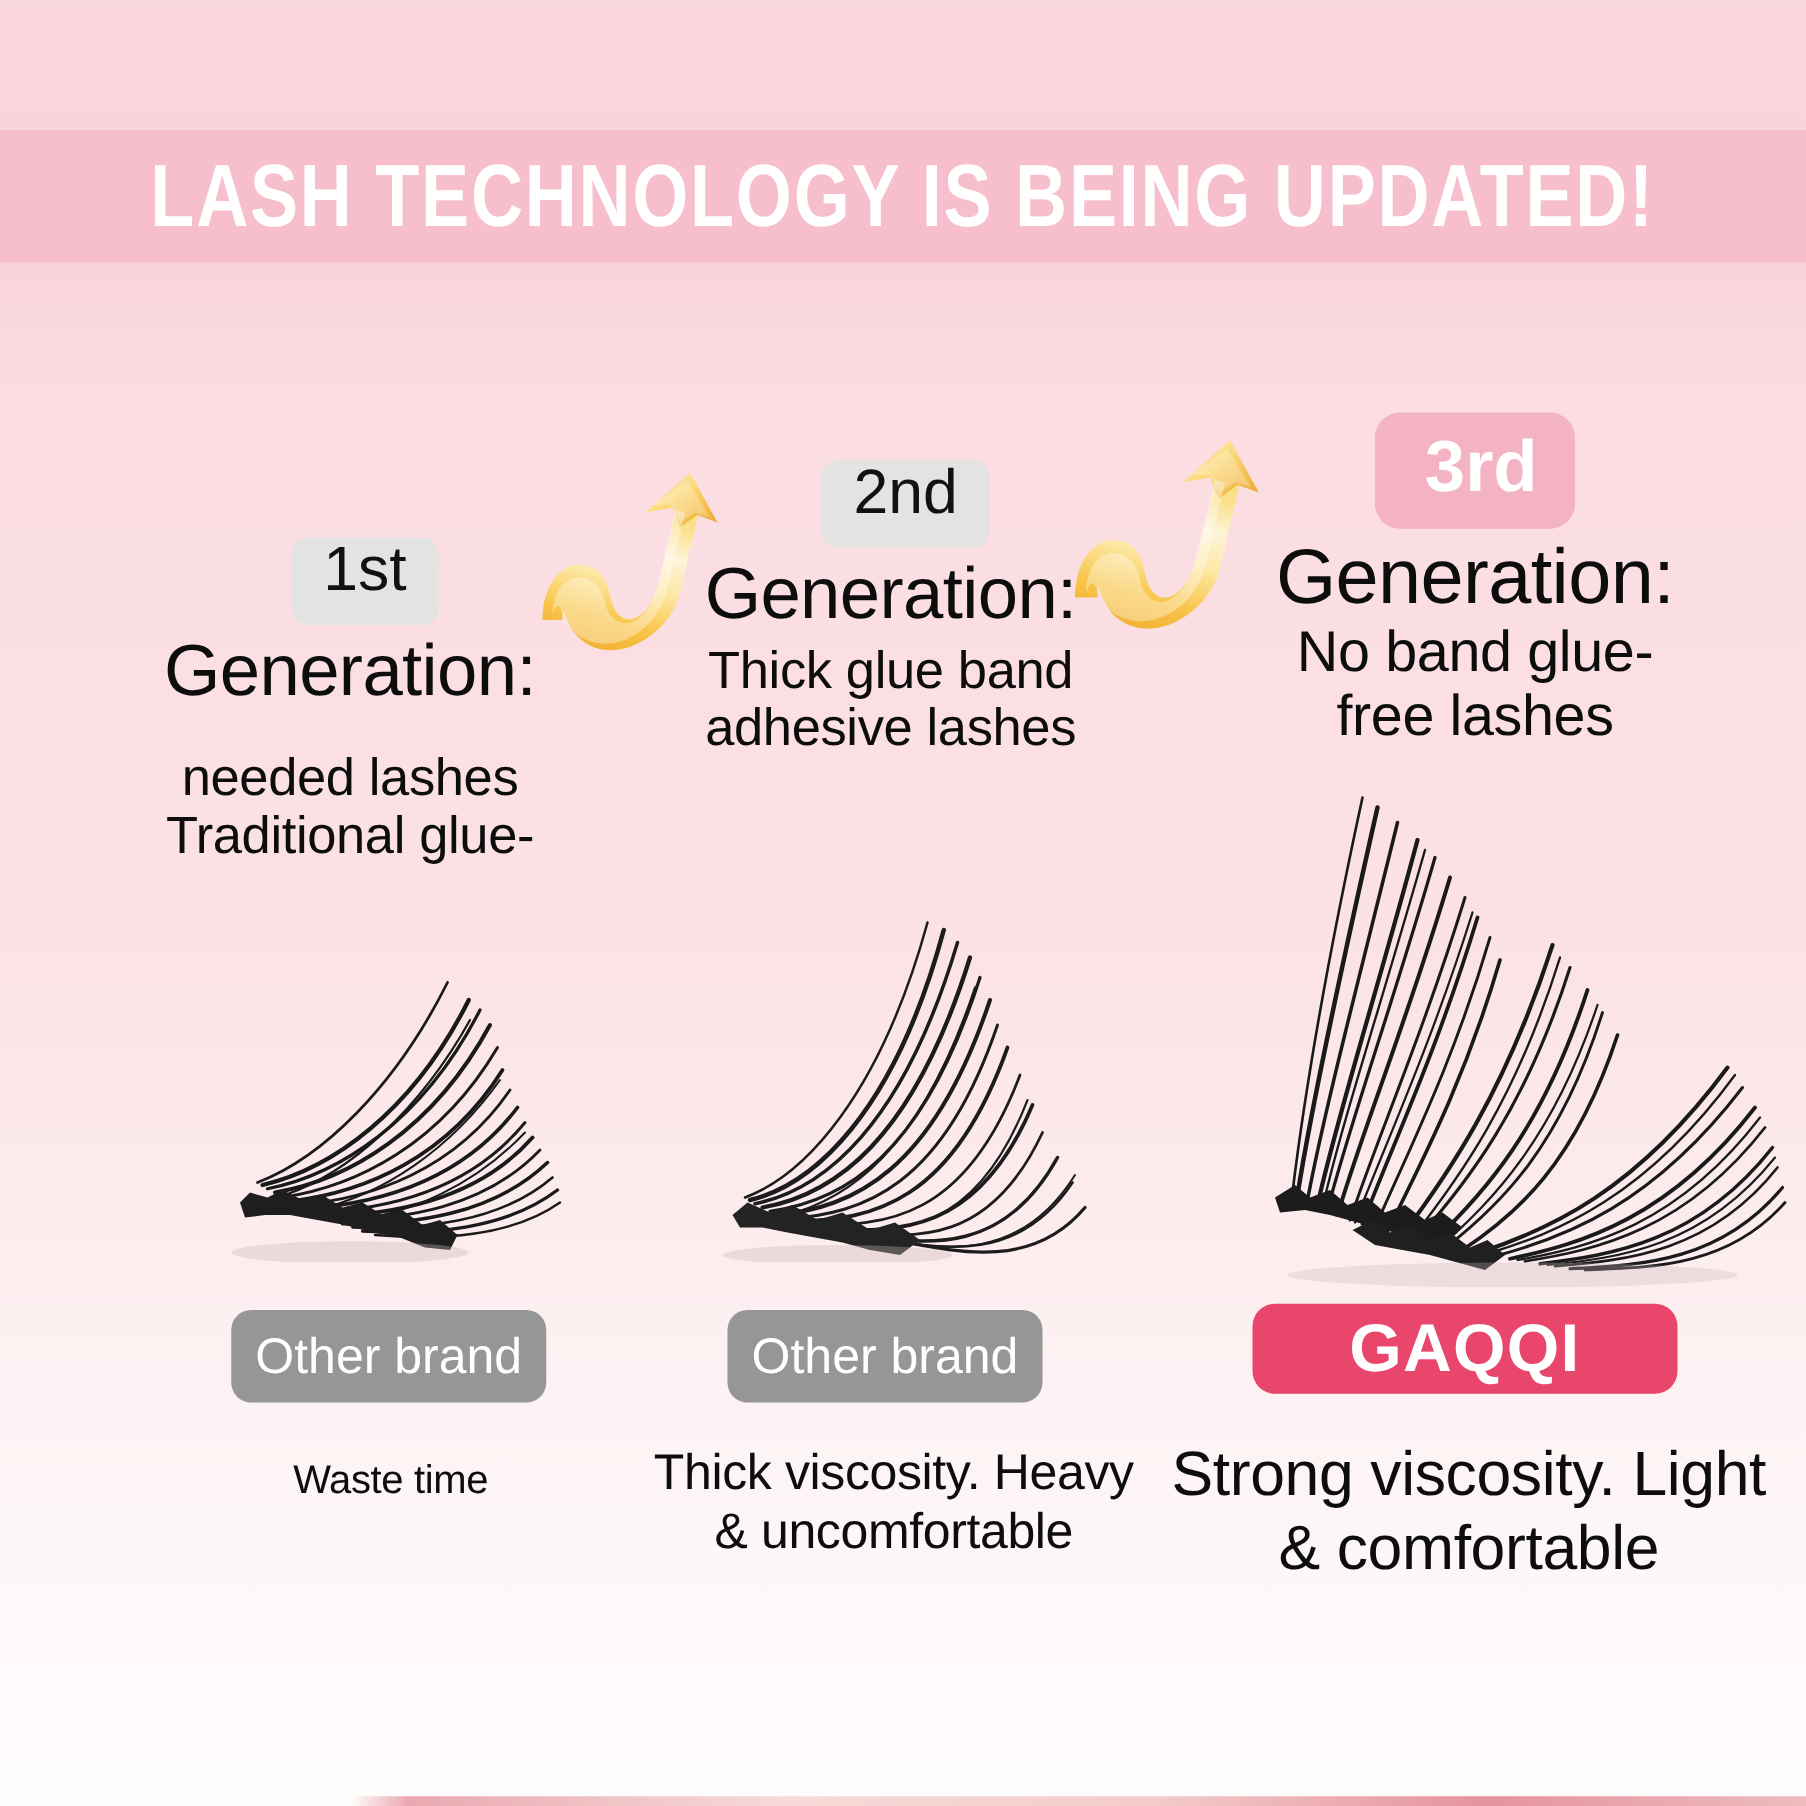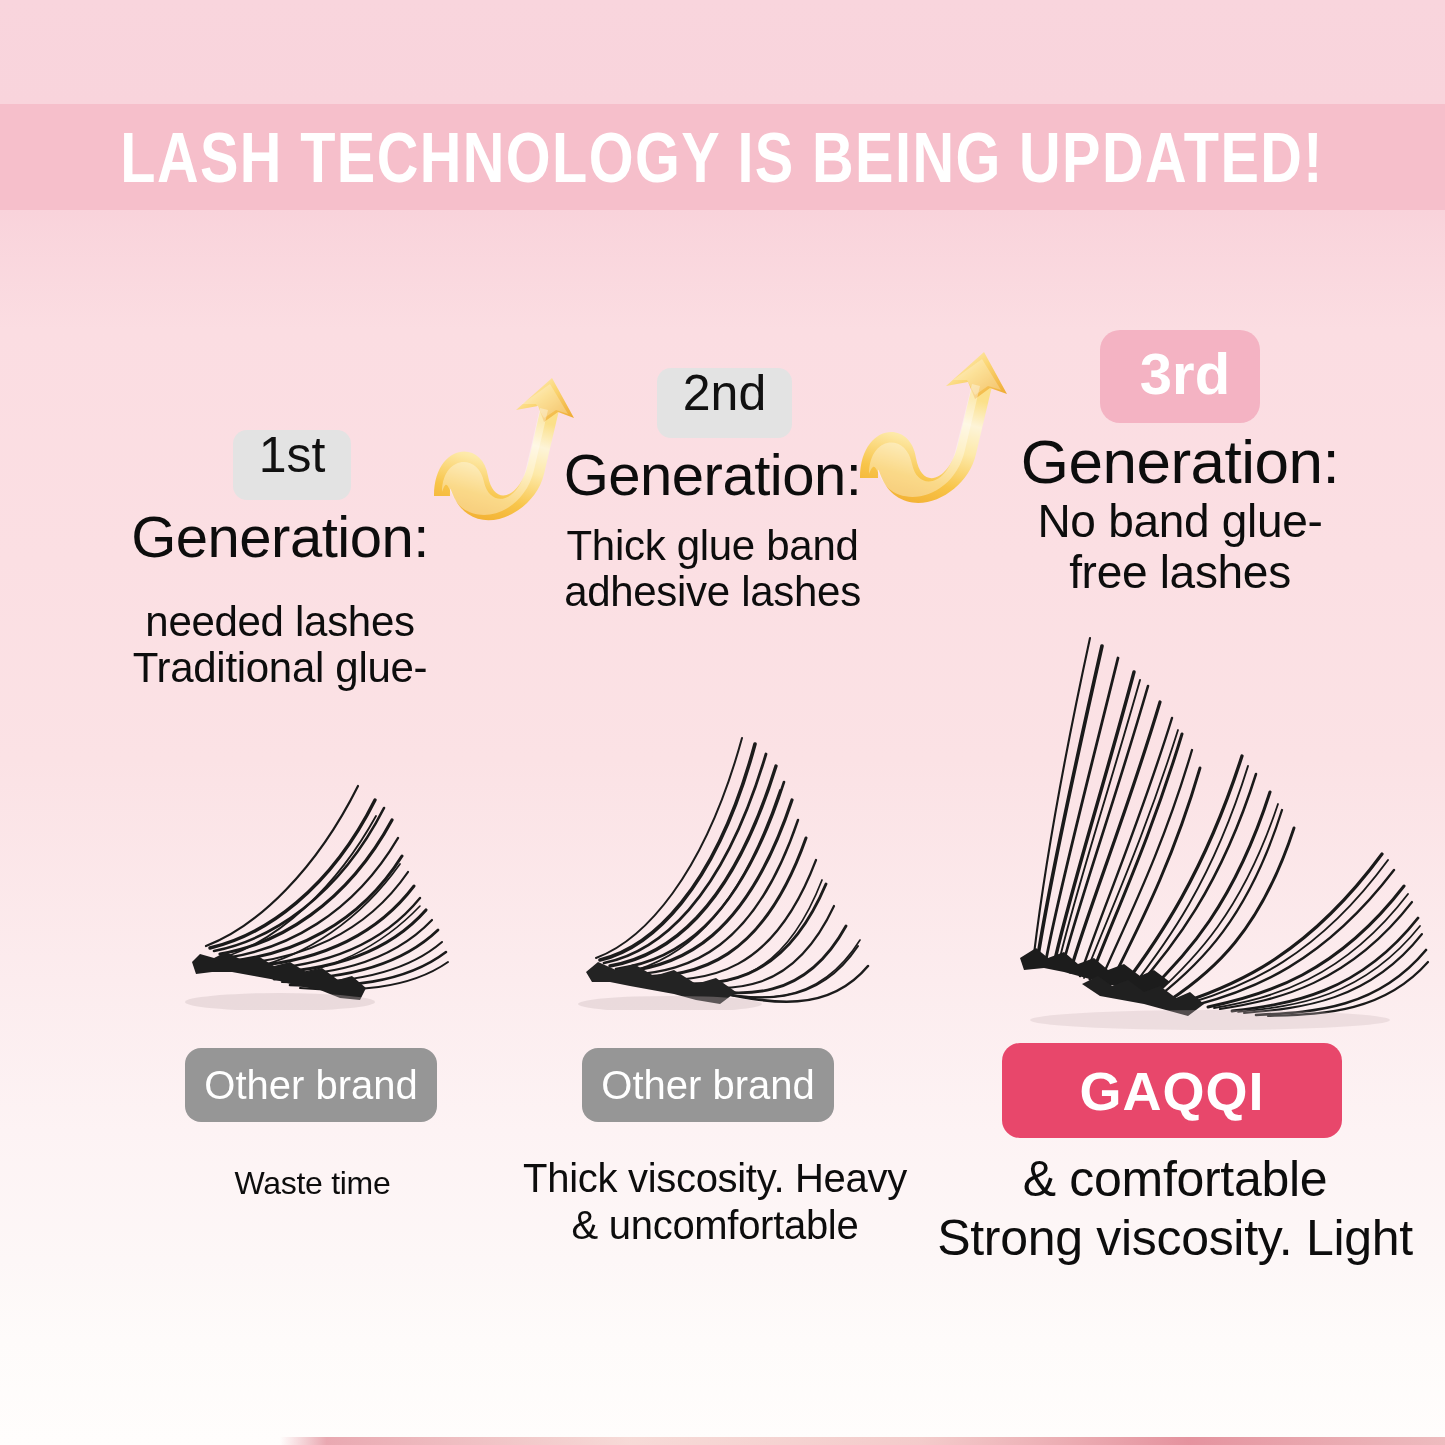--- a/index.html
+++ b/index.html
@@ -92,21 +92,21 @@
     letter-spacing: -0.5px;
   }
   .col-3 .gen-word { font-size: 62px; font-weight: 500; }
 
   .gen-desc {
     color: #0d0d0d;
     line-height: 1.1;
     letter-spacing: -0.3px;
   }
   .col-1 .gen-desc { font-size: 42px; margin-top: 30px; }
-  .col-2 .gen-desc { font-size: 42px; margin-top: 16px; }
+  .col-2 .gen-desc { font-size: 42px; margin-top: 6px; }
   .col-3 .gen-desc { font-size: 46px; font-weight: 500; }
 
   
   .arrow {
     position: absolute;
   }
   .arrow-1 { left: 424px; top: 356px; width: 170px; height: 170px; }
   .arrow-2 { left: 850px; top: 330px; width: 175px; height: 180px; }
 
   
@@ -128,21 +128,21 @@
     line-height: 1;
   }
   .brand-other {
     background: #969696;
     font-size: 40px;
     height: 74px;
   }
   .brand-1 { left: 185px; top: 1048px; width: 252px; }
   .brand-2 { left: 582px; top: 1048px; width: 252px; }
   .brand-3 {
-    left: 1002px; top: 1043px; width: 340px; height: 95px;
+    left: 1002px; top: 1043px; width: 340px; height: 72px;
     background: #e8476b;
     font-size: 54px;
     font-weight: bold;
     letter-spacing: 1px;
     border-radius: 18px;
   }
 
   
   .caption {
     position: absolute;
@@ -372,19 +372,19 @@
   <div class="brand-badge brand-3">GAQQI</div>
 
   <div class="caption cap-1">
     <div>Waste time</div>
   </div>
   <div class="caption cap-2">
     <div>Thick viscosity. Heavy</div>
     <div>&amp; uncomfortable</div>
   </div>
   <div class="caption cap-3">
+    <div>Strong viscosity. Light</div>
     <div>&amp; comfortable</div>
-    <div>Strong viscosity. Light</div>
   </div>
 
   <div class="bottom-sliver"></div>
 
 </div>
 
 </body></html>

